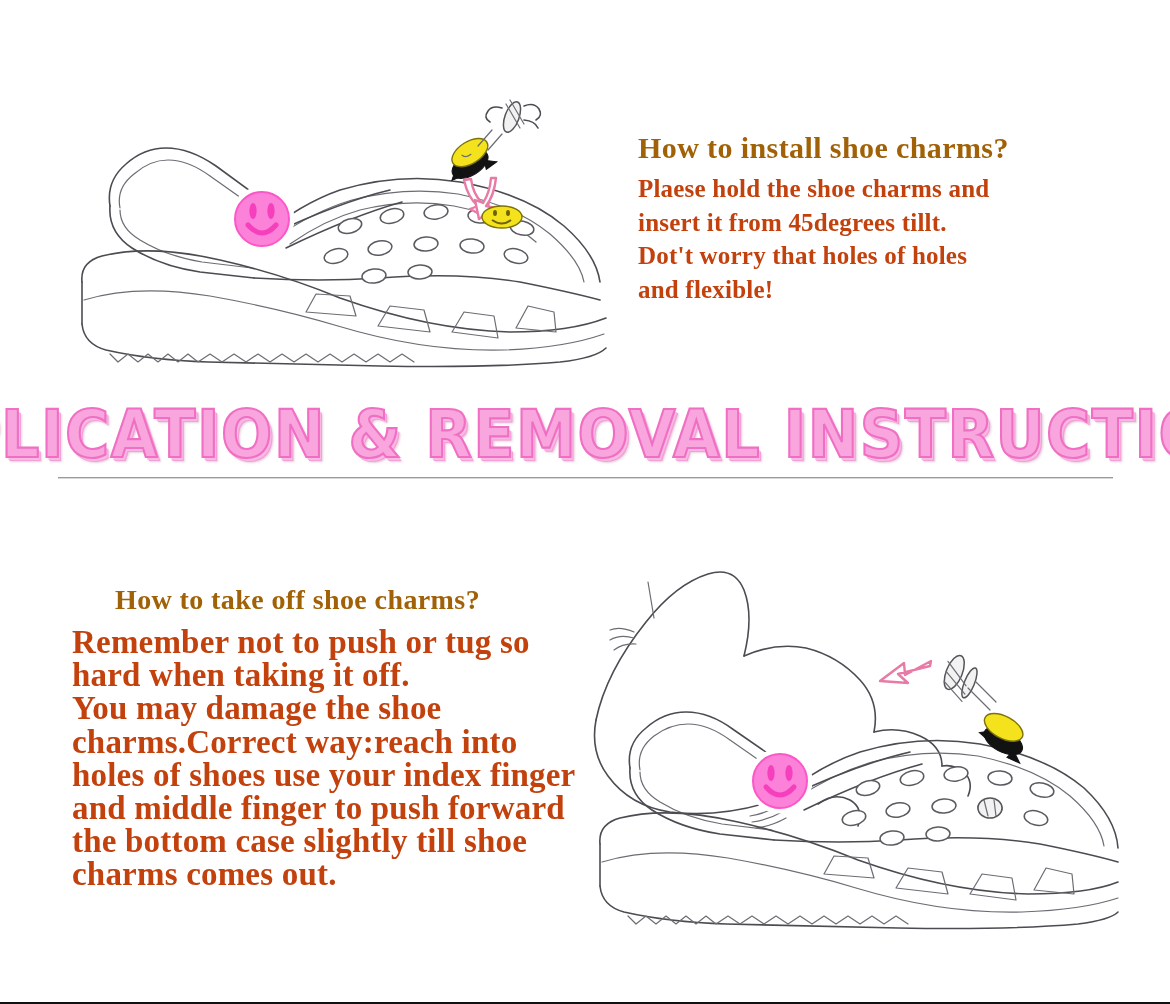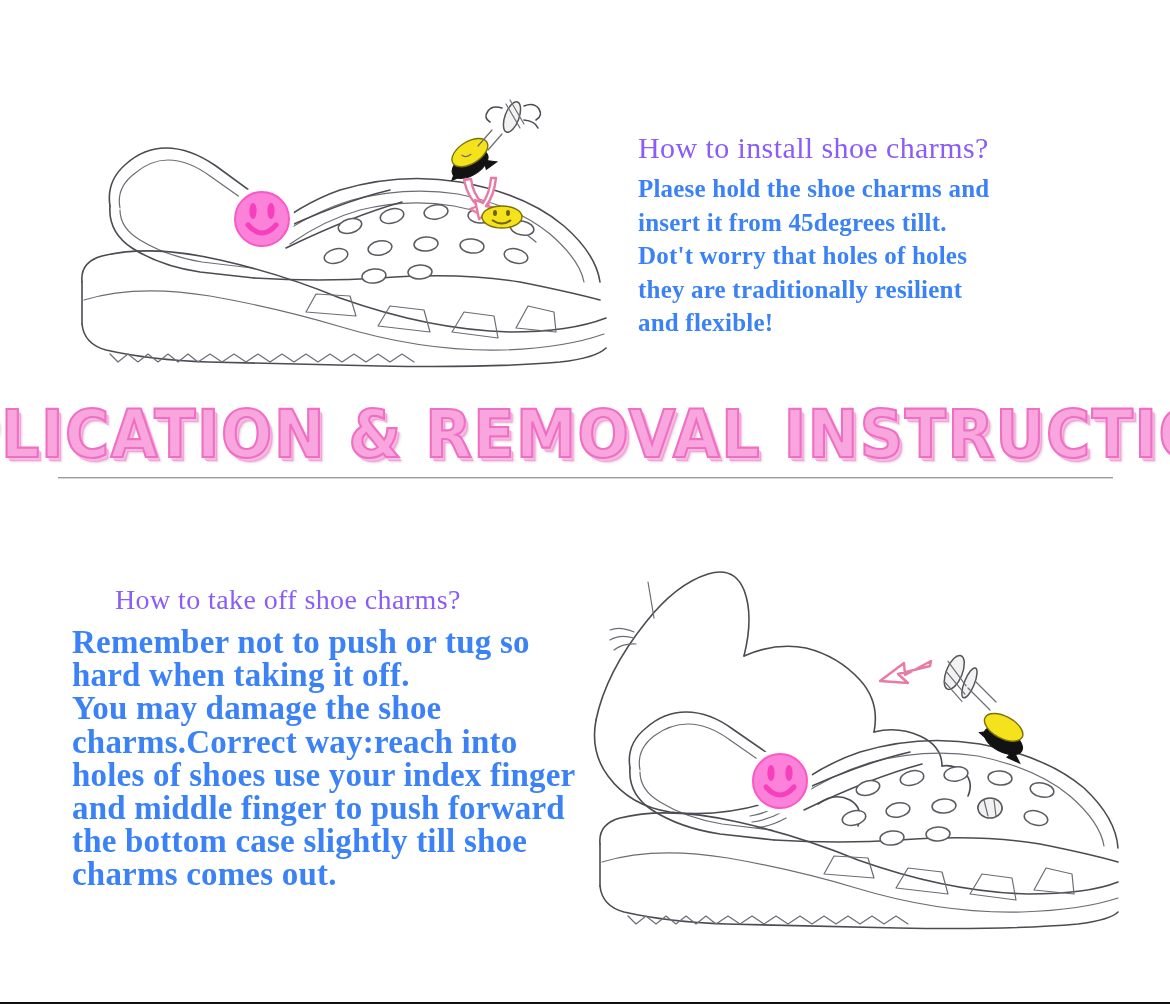--- a/index.html
+++ b/index.html
@@ -18,30 +18,30 @@
     background: #ffffff;
     overflow: hidden;
     border-bottom: 2px solid #111111;
     box-sizing: border-box;
   }
 
   
   .heading {
     position: absolute;
     font-family: "Liberation Serif", serif;
-    font-weight: normal;
-    color: #8b5cf6;
+    font-weight: bold;
+    color: #a16207;
     letter-spacing: 0.4px;
     white-space: nowrap;
   }
   .body-copy {
     position: absolute;
     font-family: "Liberation Serif", serif;
     font-weight: bold;
-    color: #3b82f6;
+    color: #c2410c;
     letter-spacing: 0.2px;
   }
   .body-copy .line { display: block; }
 
   #install-heading { left: 638px; top: 106px; font-size: 30px; }
   #install-body    { left: 638px; top: 172px; font-size: 25px; line-height: 33.5px; }
 
   #remove-heading  { left: 72px;  top: 561px; font-size: 28px; margin-left: 43px; }
   #remove-body     { left: 72px;  top: 626px; font-size: 33px; line-height: 33.2px; }
 
@@ -191,21 +191,20 @@
       </g>
     </svg>
   </div>
 
   <h2 class="heading" id="install-heading">How to install shoe charms?</h2>
 
   <div class="body-copy" id="install-body">
     <span class="line">Plaese hold the shoe charms and</span>
     <span class="line">insert it from 45degrees tillt.</span>
     <span class="line">Dot't worry that holes of holes</span>
-    <span class="line">they are traditionally resilient</span>
     <span class="line">and flexible!</span>
   </div>
 
   <div id="banner">
     <span id="banner-text">APPLICATION &amp; REMOVAL INSTRUCTIONS</span>
   </div>
 
   <div id="divider"></div>
 
   <h2 class="heading" id="remove-heading">How to take off shoe charms?</h2>

